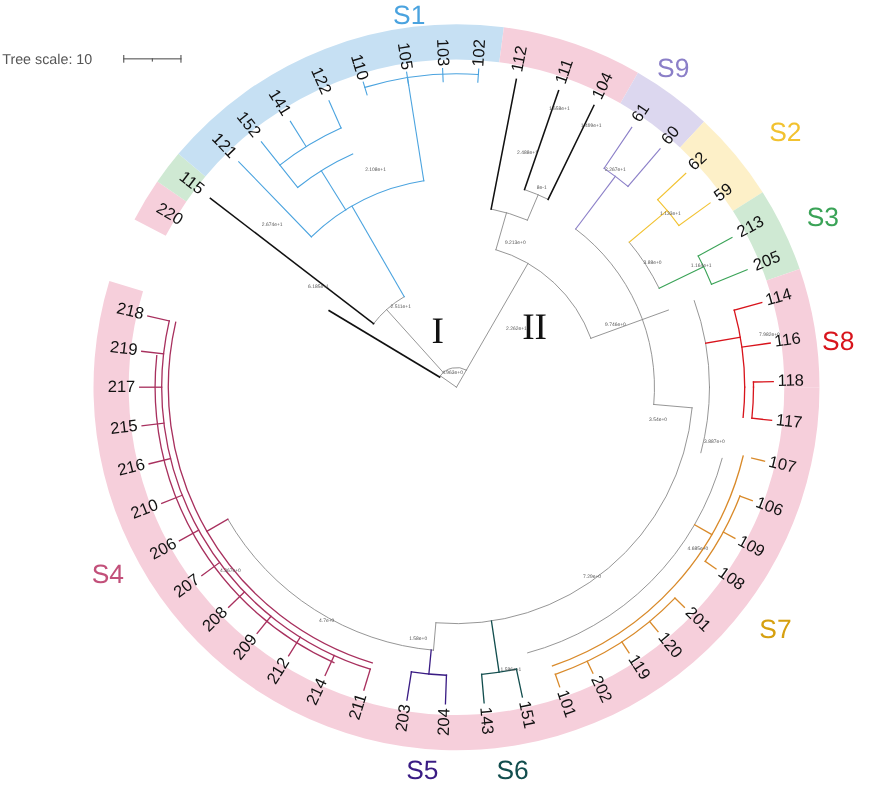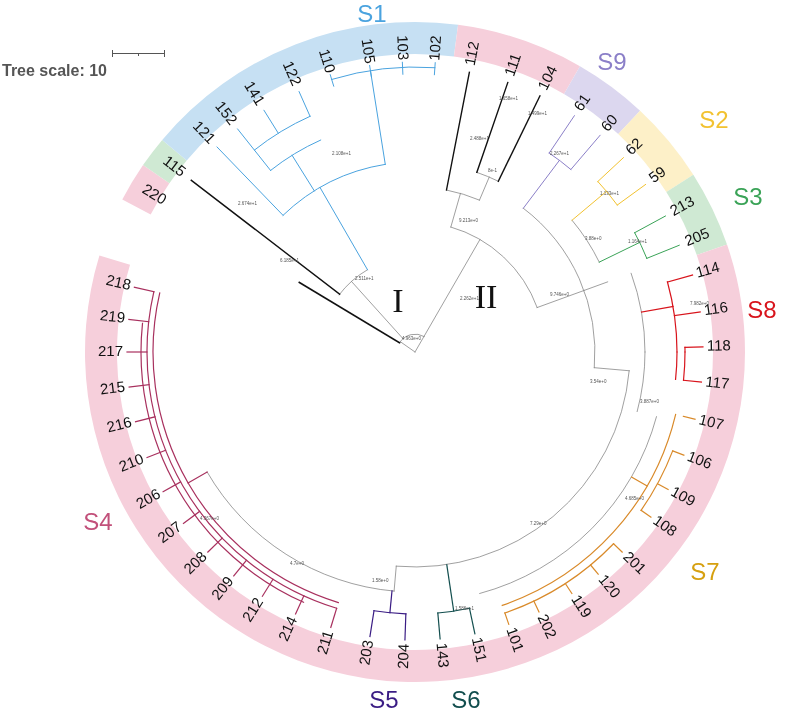--- a/index.html
+++ b/index.html
@@ -1,18 +1,18 @@
 <!DOCTYPE html>
 <html><head>
 <meta charset="utf-8">
 <style>
   html, body { margin:0; padding:0; background:#ffffff; }
   body { width:792px; height:716px; overflow:hidden; position:relative; font-family:"Liberation Sans", sans-serif; }
   #tree { position:absolute; left:0; top:0; }
-  .scale-label { position:absolute; left:2px; top:62px; font-size:16px; font-weight:bold; color:#555555; font-family:"Liberation Sans", sans-serif; }
+  .scale-label { position:absolute; left:2px; top:46px; font-size:13px; font-weight:normal; color:#555555; font-family:"Liberation Sans", sans-serif; }
   .scale-bar { position:absolute; left:112px; top:53px; width:53px; height:0; border-top:1.2px solid #555; }
   .scale-bar:before, .scale-bar:after { content:""; position:absolute; top:-4px; width:0; height:7px; border-left:1.2px solid #555; }
   .scale-bar:before { left:0; } .scale-bar:after { right:0; }
   .scale-tick { position:absolute; left:26px; top:-1px; height:3px; border-left:1px solid #555; }
   .leaf-text { font-family:"Liberation Sans", sans-serif; font-size:15px; fill:#111; }
   .clade-text { font-family:"Liberation Sans", sans-serif; font-size:24px; }
   .group-text { font-family:"Liberation Serif", serif; font-size:34px; fill:#111; }
   .bl-text { font-family:"Liberation Sans", sans-serif; font-size:4.5px; fill:#555; }
 </style>
 </head>

